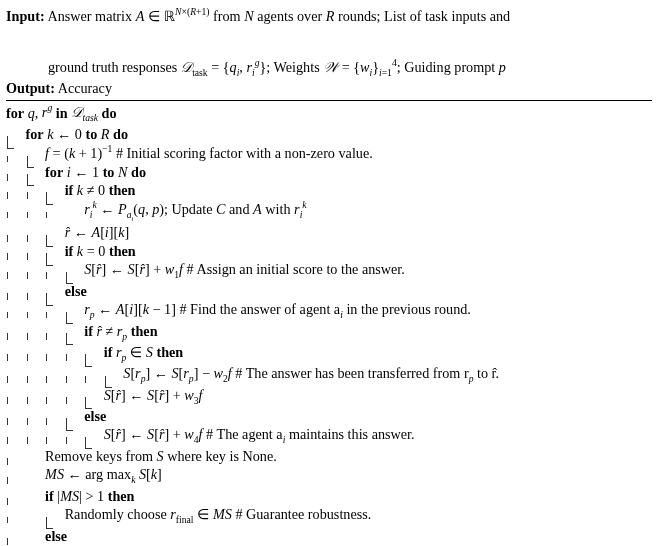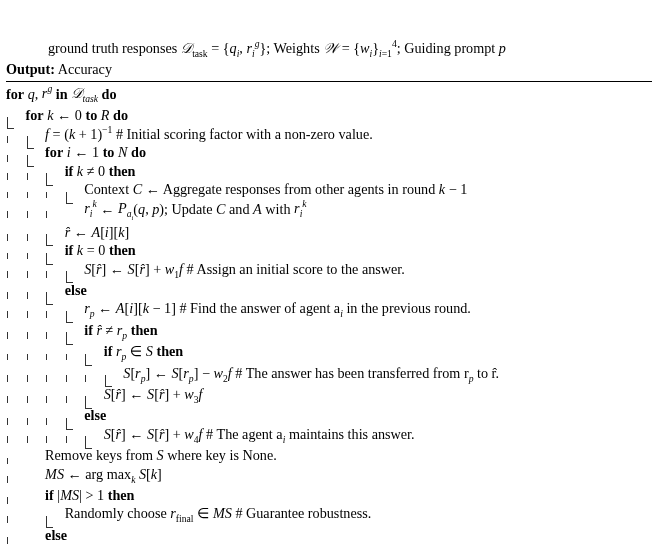--- a/index.html
+++ b/index.html
@@ -78,20 +78,26 @@
     border-top: 1px solid #000;
     margin: 2px 0 2px 0;
   }
   .hdr { font-weight: bold; }
 </style>
 </head>
 <body>
 
 <div class="algo">
 
+  <div class="line">
+    <span class="hdr">Input:</span>
+    <span>
+      Answer matrix <span class="ital">A</span> ∈ ℝ<sup><span class="ital">N</span>×(<span class="ital">R</span>+1)</sup> from <span class="ital">N</span> agents over <span class="ital">R</span> rounds; List of task inputs and
+    </span>
+  </div>
 
   <div class="line" style="padding-left:42px;margin-top:32px;">
     <span>
       ground truth responses <span class="ital">𝒟</span><sub>task</sub> = {<span class="ital">q<sub>i</sub></span>, <span class="ital">r<sub>i</sub><sup>g</sup></span>}; Weights <span class="ital">𝒲</span> = {<span class="ital">w<sub>i</sub></span>}<sub><span class="ital">i</span>=1</sub><sup>4</sup>; Guiding prompt <span class="ital">p</span>
     </span>
   </div>
 
   <div class="line">
     <span class="hdr">Output:</span>
     <span>Accuracy</span>
@@ -136,27 +142,20 @@
 
   <div class="line">
     <span class="bar"></span>
     <span class="bar"></span>
     <span class="barlast"></span>
     <span class="kw">if</span>
     <span class="ital">k</span> ≠ 0
     <span class="kw">then</span>
   </div>
 
-  <div class="line">
-    <span class="bar"></span>
-    <span class="bar"></span>
-    <span class="bar"></span>
-    <span class="barlast"></span>
-    <span>Context <span class="ital">C</span> ← Aggregate responses from other agents in round <span class="ital">k</span> − 1</span>
-  </div>
 
   <div class="line">
     <span class="bar"></span>
     <span class="bar"></span>
     <span class="bar"></span>
     <span class="ind"></span>
     <span><span class="ital">r<sub>i</sub><sup>k</sup></span> ← <span class="ital">P<sub>a<sub>i</sub></sub></span>(<span class="ital">q</span>, <span class="ital">p</span>); Update <span class="ital">C</span> and <span class="ital">A</span> with <span class="ital">r<sub>i</sub><sup>k</sup></span></span>
   </div>
 
   <div class="line">

